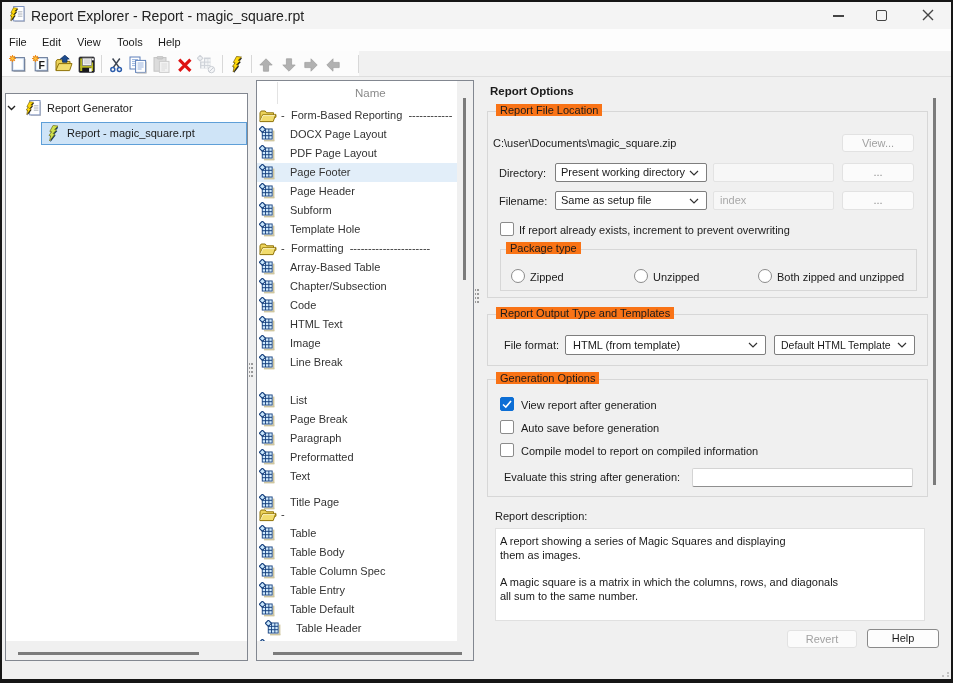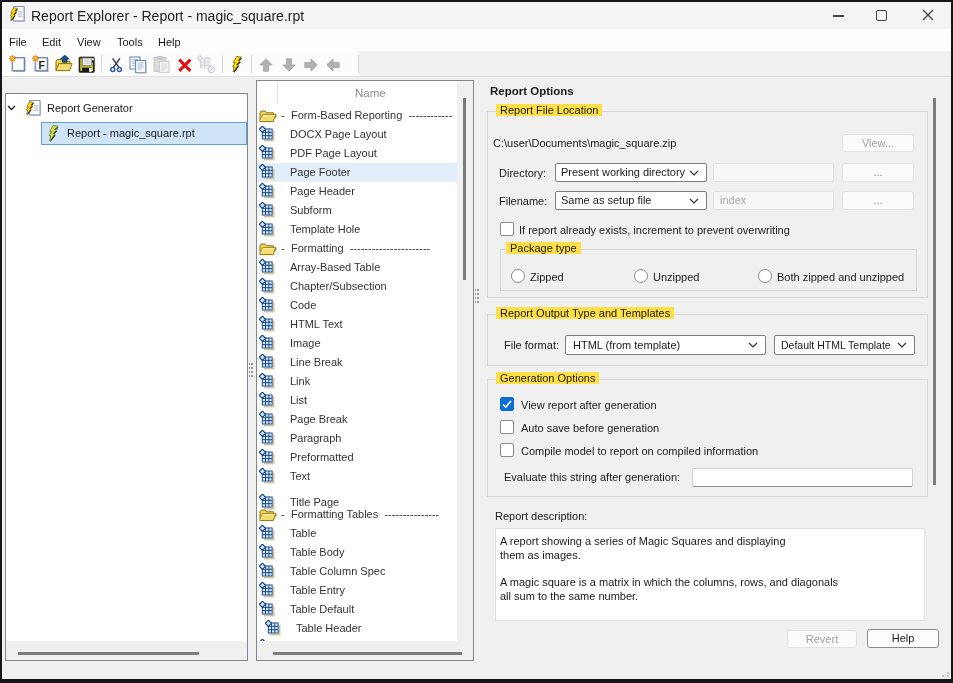--- a/index.html
+++ b/index.html
@@ -2,21 +2,21 @@
 <html><head><meta charset="utf-8"><style>
 *{margin:0;padding:0;box-sizing:border-box}
 html,body{width:953px;height:683px;overflow:hidden;background:#fff}
 body{position:relative;font-family:"Liberation Sans",sans-serif;font-size:11px;color:#1a1a1a}
 .a{position:absolute}
 .t{position:absolute;white-space:nowrap}
 .btn{position:absolute;background:#fbfbfb;border:1px solid #e2e2e2;border-radius:3px;text-align:center;color:#a1a1a1}
 .combo{position:absolute;background:#fff;border:1px solid #7e7e7e;border-radius:2px;white-space:nowrap;overflow:hidden}
 .combo .cv{position:absolute;right:7px;top:50%;margin-top:-3px}
 .fs{position:absolute;border:1px solid #d7d7d7}
-.leg{position:absolute;background:#fde047;padding:0 4px;white-space:nowrap}
+.leg{position:absolute;background:#f97316;padding:0 4px;white-space:nowrap}
 .cb{position:absolute;width:14px;height:14px;background:#fff;border:1px solid #8b8b8b;border-radius:2px}
 .rad{position:absolute;width:14px;height:14px;background:#fff;border:1px solid #8b8b8b;border-radius:50%}
 .din{position:absolute;background:#f7f7f7;border:1px solid #e3e3e3;border-radius:2px}
 .thumb{position:absolute;background:#7b7b7b}
 </style></head>
 <body>
 
 <div class="a" style="left:2px;top:2px;width:949px;height:27px;background:#f4f4f4"></div>
 <div class="a" style="left:2px;top:29px;width:949px;height:22px;background:#fdfdfd"></div>
 <div class="a" style="left:2px;top:51px;width:949px;height:25px;background:#f1f1f1"></div>
@@ -385,37 +385,20 @@
 <rect x="3.7" y="6.8" width="2.4" height="2.4" fill="#cfe9fc"></rect>
 <rect x="7.0" y="6.8" width="2.4" height="2.4" fill="#cfe9fc"></rect>
 <rect x="10.3" y="6.8" width="2.4" height="2.4" fill="#cfe9fc"></rect>
 <rect x="3.7" y="10.2" width="2.4" height="2.4" fill="#cfe9fc"></rect>
 <rect x="7.0" y="10.2" width="2.4" height="2.4" fill="#cfe9fc"></rect>
 <rect x="10.3" y="10.2" width="2.4" height="2.4" fill="#cfe9fc"></rect>
 <path d="M3.4,0.2 L6.5,3.3 L3.4,6.4 L0.3,3.3 Z" fill="#c9e6fb" stroke="#16407e" stroke-width="1.2"></path>
 </svg>
 <div class="a" style="left:33px;top:0;line-height:19px;color:#333;white-space:nowrap">Line Break</div>
 </div>
-<div class="a" style="left:0;top:266.5px;width:200px;height:19px;">
-<svg class="a" style="left:2px;top:1px" width="16" height="16" viewBox="0 0 16 16">
-<rect x="5" y="13.8" width="10.4" height="1.6" fill="#cfc69f"></rect>
-<rect x="13.8" y="4.6" width="1.6" height="10.2" fill="#cfc69f"></rect>
-<path d="M6.1,2.4 L13.6,2.4 L13.6,13.6 L2.8,13.6 L2.8,5.9 L6.1,5.9 Z" fill="#16407e"></path>
-<rect x="7.0" y="3.4" width="2.4" height="2.4" fill="#cfe9fc"></rect>
-<rect x="10.3" y="3.4" width="2.4" height="2.4" fill="#cfe9fc"></rect>
-<rect x="3.7" y="6.8" width="2.4" height="2.4" fill="#cfe9fc"></rect>
-<rect x="7.0" y="6.8" width="2.4" height="2.4" fill="#cfe9fc"></rect>
-<rect x="10.3" y="6.8" width="2.4" height="2.4" fill="#cfe9fc"></rect>
-<rect x="3.7" y="10.2" width="2.4" height="2.4" fill="#cfe9fc"></rect>
-<rect x="7.0" y="10.2" width="2.4" height="2.4" fill="#cfe9fc"></rect>
-<rect x="10.3" y="10.2" width="2.4" height="2.4" fill="#cfe9fc"></rect>
-<path d="M3.4,0.2 L6.5,3.3 L3.4,6.4 L0.3,3.3 Z" fill="#c9e6fb" stroke="#16407e" stroke-width="1.2"></path>
-</svg>
-<div class="a" style="left:33px;top:0;line-height:19px;color:#333;white-space:nowrap">Link</div>
-</div>
 <div class="a" style="left:0;top:285.5px;width:200px;height:19px;">
 <svg class="a" style="left:2px;top:1px" width="16" height="16" viewBox="0 0 16 16">
 <rect x="5" y="13.8" width="10.4" height="1.6" fill="#cfc69f"></rect>
 <rect x="13.8" y="4.6" width="1.6" height="10.2" fill="#cfc69f"></rect>
 <path d="M6.1,2.4 L13.6,2.4 L13.6,13.6 L2.8,13.6 L2.8,5.9 L6.1,5.9 Z" fill="#16407e"></path>
 <rect x="7.0" y="3.4" width="2.4" height="2.4" fill="#cfe9fc"></rect>
 <rect x="10.3" y="3.4" width="2.4" height="2.4" fill="#cfe9fc"></rect>
 <rect x="3.7" y="6.8" width="2.4" height="2.4" fill="#cfe9fc"></rect>
 <rect x="7.0" y="6.8" width="2.4" height="2.4" fill="#cfe9fc"></rect>
 <rect x="10.3" y="6.8" width="2.4" height="2.4" fill="#cfe9fc"></rect>
@@ -512,21 +495,20 @@
 <div class="a" style="left:33px;top:0;line-height:19px;color:#333;white-space:nowrap">Title Page</div>
 </div>
 <div class="a" style="left:0;top:399.5px;width:200px;height:19px;">
 <svg class="a" style="left:2px;top:3px" width="18" height="15" viewBox="0 0 18 15">
 <path d="M1,12 L1,3.8 L2.2,2 L6.2,2 L7.6,3.8 L14.6,3.8 L14.6,6" fill="#ecd35a" stroke="#8f7208" stroke-width="1"></path>
 <path d="M16.2,5.2 L17,5.6 L17,8.2 L15.6,8.6" fill="#e8c94e" stroke="#9a7d10" stroke-width="0.9"></path>
 <path d="M0.9,12.6 L3.6,5.8 L16.6,5.8 L14.2,12.6 Z" fill="#f1dc6d" stroke="#8f7208" stroke-width="1"></path>
 <path d="M1.6,12 L4,6.6 L15.8,6.6" fill="none" stroke="#fdf6c8" stroke-width="0.9"></path>
 </svg>
 <div class="a" style="left:24px;top:0;line-height:19px;color:#333;white-space:nowrap">-</div>
-<div class="a" style="left:34px;top:0;line-height:19px;color:#333;white-space:nowrap">Formatting Tables&nbsp; ---------------</div>
 </div>
 <div class="a" style="left:0;top:418.5px;width:200px;height:19px;">
 <svg class="a" style="left:2px;top:1px" width="16" height="16" viewBox="0 0 16 16">
 <rect x="5" y="13.8" width="10.4" height="1.6" fill="#cfc69f"></rect>
 <rect x="13.8" y="4.6" width="1.6" height="10.2" fill="#cfc69f"></rect>
 <path d="M6.1,2.4 L13.6,2.4 L13.6,13.6 L2.8,13.6 L2.8,5.9 L6.1,5.9 Z" fill="#16407e"></path>
 <rect x="7.0" y="3.4" width="2.4" height="2.4" fill="#cfe9fc"></rect>
 <rect x="10.3" y="3.4" width="2.4" height="2.4" fill="#cfe9fc"></rect>
 <rect x="3.7" y="6.8" width="2.4" height="2.4" fill="#cfe9fc"></rect>
 <rect x="7.0" y="6.8" width="2.4" height="2.4" fill="#cfe9fc"></rect>

